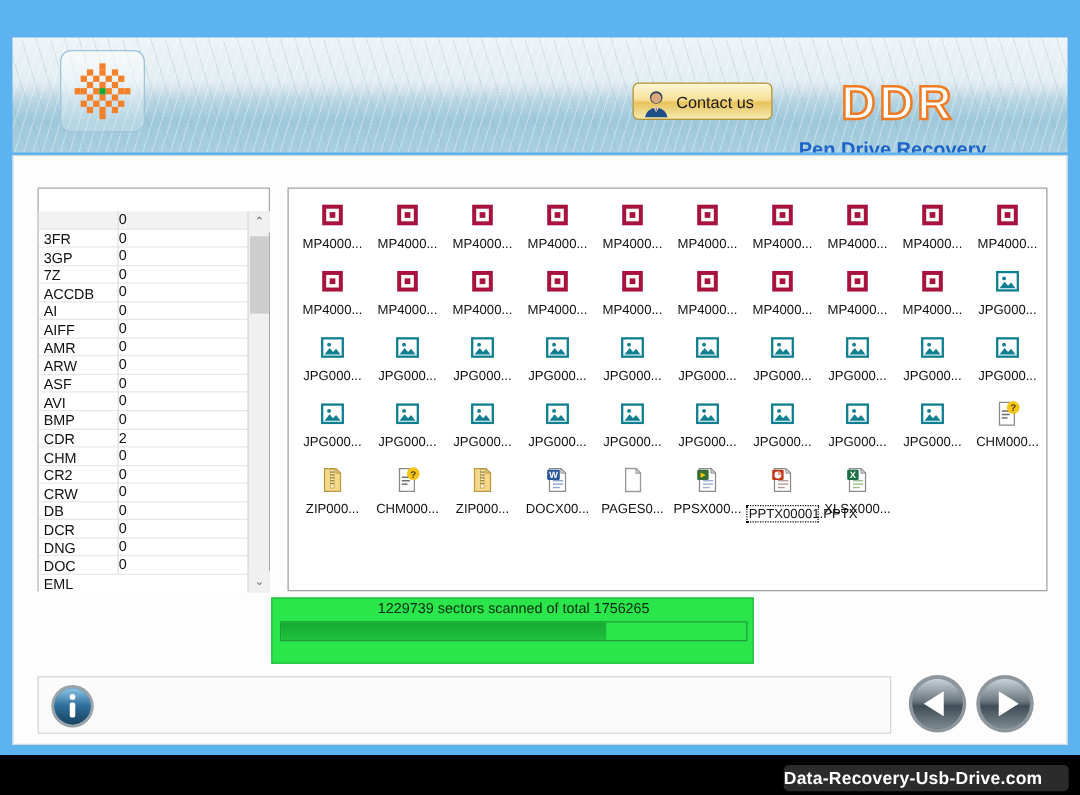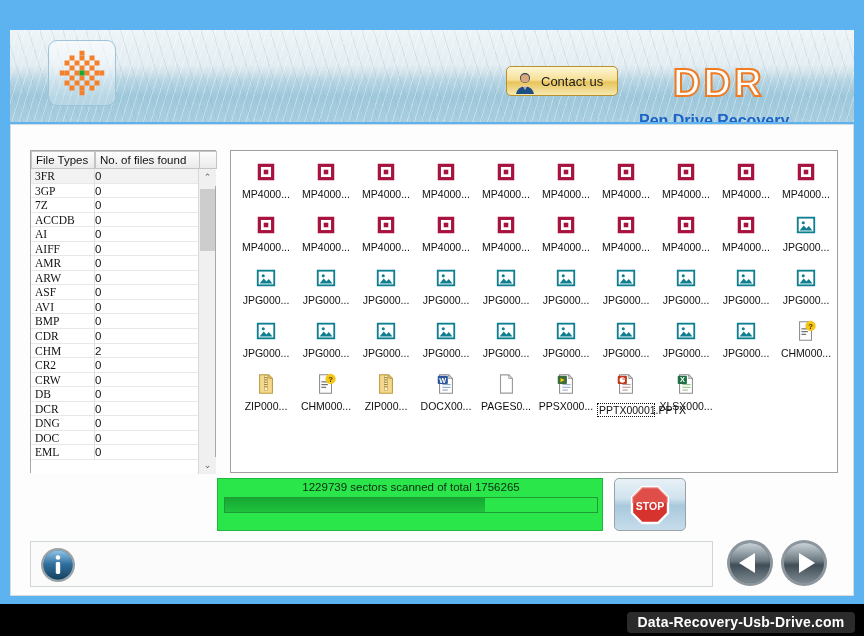--- a/index.html
+++ b/index.html
@@ -126,21 +126,21 @@
   #ft-h3 { left: 169px; width: 17px; border-left: none; }
   #ft-body {
     position: absolute; left: 0; top: 18px; width: 169px; height: 305px;
     overflow: hidden; background: #fff;
   }
   .ft-row {
     position: relative; height: 14.55px; font-size: 11.5px; color: #111;
     border-bottom: 1px solid #e8e8e8;
   }
   .ft-row.first { background: #f2f2f2; }
-  .ft-name { position: absolute; left: 4px; top: 0; line-height: 14px; font-family: Liberation Serif, serif; }
+  .ft-name { position: absolute; left: 4px; top: 16px; line-height: 14px; }
   .ft-count { position: absolute; left: 64px; top: 0; line-height: 14px; }
   .ft-sep { position: absolute; left: 63px; top: 0; width: 1px; height: 14.55px; background: #e0e0e0; }
   #ft-scroll {
     position: absolute; right: 0; top: 18px; width: 17px; height: 305px;
     background: #f0f0f0; border-left: 1px solid #d8d8d8;
   }
   .sb-arrow {
     position: absolute; left: 0; width: 17px; height: 17px;
     font-size: 9px; color: #606060; text-align: center; line-height: 16px;
     background: #f0f0f0; cursor: pointer;
@@ -223,21 +223,21 @@
     border-radius: 50%; cursor: pointer;
   }
   #nav-prev { left: 715px; }
   #nav-next { left: 769px; }
 
   
   #watermark {
     position: absolute; left: 627px; top: 612px; width: 228px; height: 21px;
     background: #2b2b2b; border-radius: 4px;
     color: #fff; font-size: 14px; font-weight: bold;
-    text-align: center; line-height: 21px; letter-spacing: .2px;
+    text-align: left; line-height: 21px; letter-spacing: .2px;
   }
   #bottom-strip {
     position: absolute; left: 0; top: 604px; width: 864px; height: 32px;
     background: #000;
   }
   #bottom-blue {
     position: absolute; left: 0; top: 596px; width: 864px; height: 10px;
     background: #5cb3ef;
   }
 </style>
@@ -296,25 +296,20 @@
       <span id="contact-label">Contact us</span>
     </div>
 
     <div id="ddr-logo">DDR</div>
     <div id="ddr-tagline">Pen Drive Recovery</div>
   </div>
 
   <div id="panel">
 
     <div id="filetypes">
-      <div id="ft-head">
-        <div class="ft-hcell" id="ft-h1">File Types</div>
-        <div class="ft-hcell" id="ft-h2">No. of files found</div>
-        <div class="ft-hcell" id="ft-h3"></div>
-      </div>
       <div id="ft-body">
           <div class="ft-row first">
             <span class="ft-name">3FR</span>
             <span class="ft-sep"></span>
             <span class="ft-count">0</span>
           </div>
           <div class="ft-row">
             <span class="ft-name">3GP</span>
             <span class="ft-sep"></span>
             <span class="ft-count">0</span>
@@ -704,27 +699,20 @@
         </div>
       </div>
 
     <div id="progress">
       <div id="prog-text">1229739 sectors scanned of total 1756265</div>
       <div id="prog-bar-wrap">
         <div id="prog-bar-fill" style="width: 260.4px;"></div>
       </div>
     </div>
 
-    <div id="stop-btn">
-      <svg id="stop-sign" viewBox="0 0 40 40">
-        <polygon points="12,2 28,2 38,12 38,28 28,38 12,38 2,28 2,12" fill="#d6332f" stroke="#ffffff" stroke-width="2.4"></polygon>
-        <polygon points="12,2 28,2 38,12 38,18 2,18 2,12" fill="#e8645f" opacity=".55"></polygon>
-        <text x="20" y="25" font-size="10.5" font-weight="bold" fill="#ffffff" text-anchor="middle" font-family="Liberation Sans, sans-serif">STOP</text>
-      </svg>
-    </div>
 
     <div id="infobar">
       <svg id="info-icon" viewBox="0 0 36 36">
         <circle cx="18" cy="18" r="17" fill="#9aa3a8"></circle>
         <circle cx="18" cy="18" r="14.5" fill="#2d6f9e"></circle>
         <circle cx="18" cy="18" r="14.5" fill="url(#ig)"></circle>
         <defs>
           <linearGradient id="ig" x1="0" y1="0" x2="0" y2="1">
             <stop offset="0%" stop-color="#8fc6e8"></stop>
             <stop offset="48%" stop-color="#2f6e9c"></stop>

